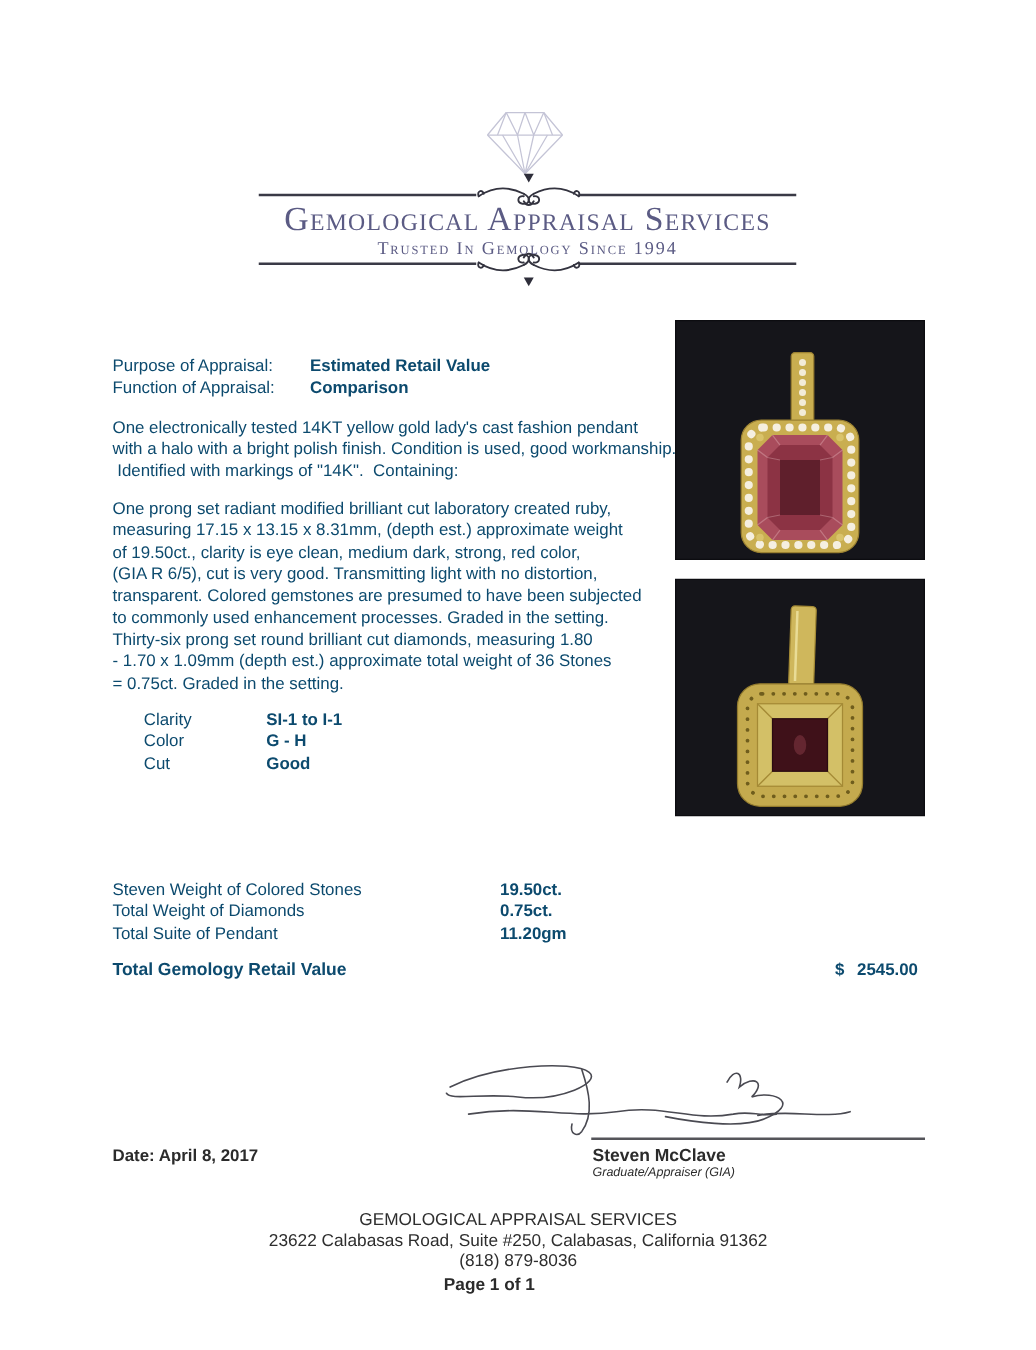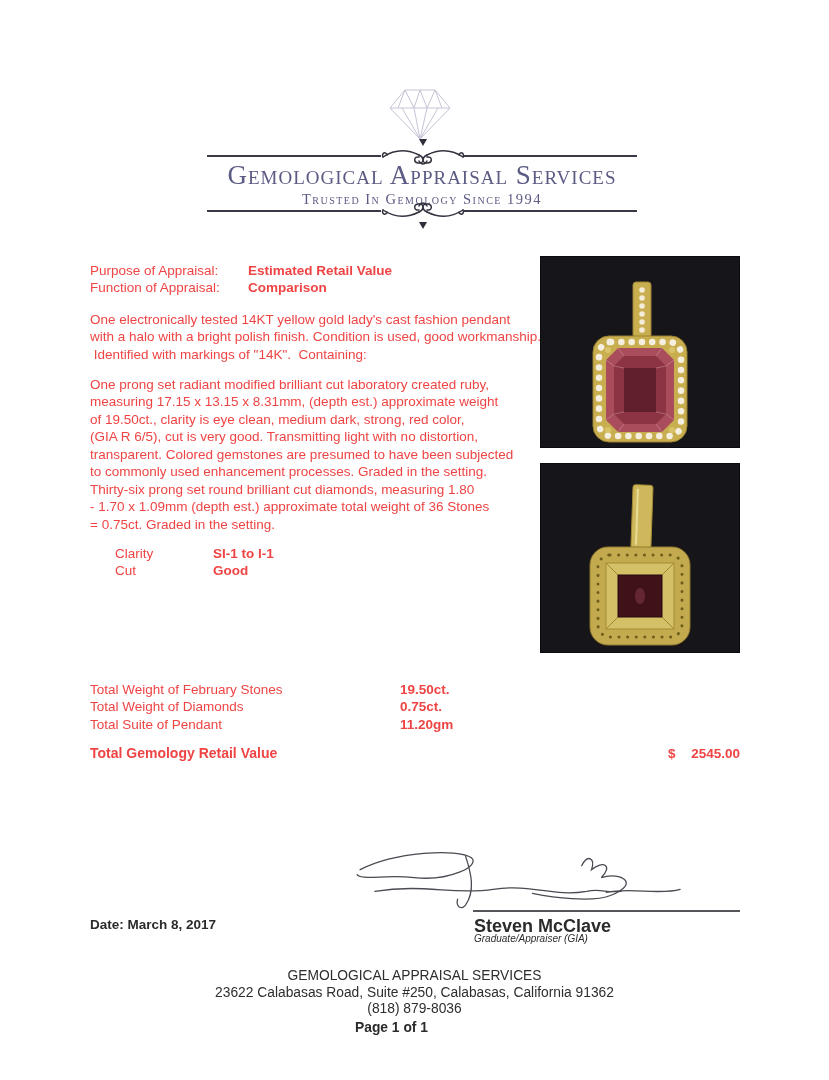--- a/index.html
+++ b/index.html
@@ -23,21 +23,21 @@
   .flourish-top{position:absolute;left:381px;top:137px;}
   .flourish-bottom{position:absolute;left:381px;top:200px;}
   .brand-title{position:absolute;left:187px;top:160px;width:470px;text-align:center;
     font-family:"Liberation Serif",serif;font-variant:small-caps;
     font-size:27px;letter-spacing:1px;color:var(--accent);font-weight:500;}
   .brand-tagline{position:absolute;left:187px;top:191px;width:470px;text-align:center;
     font-family:Liberation Serif, serif;font-variant:small-caps;
     font-size:14.5px;letter-spacing:1.5px;color:var(--accent);}
 
   
-  .doc{font-size:13.5px;line-height:17.4px;color:#ef4444;}
+  .doc{font-size:13.5px;line-height:17.4px;color:#0c4a6e;margin-top:22px;}
   .meta{position:absolute;left:90px;top:262px;width:460px;}
   .meta-row{display:flex;}
   .meta-label{width:158px;}
   .meta-value{font-weight:bold;}
   .para{position:absolute;left:90px;width:462px;white-space:pre-wrap;}
   .para-1{top:311px;}
   .para-2{top:376px;}
   .para-3{top:481px;}
   .grading{position:absolute;left:115px;top:545px;width:300px;}
   .grading-row{display:flex;}
@@ -50,27 +50,27 @@
   .photo-front{top:256px;height:192px;}
   .photo-back{top:463px;height:190px;}
 
   
   .totals{position:absolute;left:90px;top:681px;width:650px;}
   .totals-row{position:relative;height:17.4px;}
   .totals-value{position:absolute;left:310px;width:137px;text-align:left;font-weight:bold;}
   .retail-row{position:absolute;left:90px;top:745px;width:650px;height:18px;}
   .retail-label{font-weight:bold;font-size:14px;}
   .retail-currency{position:absolute;left:578px;top:0;font-weight:bold;}
-  .retail-amount{position:absolute;left:590px;top:0;width:60px;text-align:right;font-weight:bold;}
+  .retail-amount{position:absolute;left:590px;top:0;width:60px;text-align:center;font-weight:bold;}
 
   
   .signature-scribble{position:absolute;left:355px;top:848px;}
   .signature-line{position:absolute;left:473px;top:910px;width:267px;border-top:2px solid #55555a;}
   .date-label{position:absolute;left:90px;top:917px;font-weight:bold;font-size:13.5px;}
-  .signer-name{position:absolute;left:474px;top:916px;font-weight:bold;font-size:18px;}
+  .signer-name{position:absolute;left:474px;top:916px;font-weight:bold;font-size:14px;}
   .signer-title{position:absolute;left:474px;top:933px;font-style:italic;font-size:10px;}
 
   
   .footer{position:absolute;left:0;top:968px;width:829px;text-align:center;
     font-size:13.8px;line-height:16.6px;color:#2e2e2e;}
   .footer-page{position:absolute;left:0;top:1020px;width:783px;text-align:center;
     font-weight:bold;font-size:13.8px;}
 
   svg{display:block;}
   .stroke-sketch{stroke:var(--sketch);stroke-width:1;fill:none;}
@@ -154,20 +154,24 @@
   <div class="para para-3 doc">Thirty-six prong set round brilliant cut diamonds, measuring 1.80
 - 1.70 x 1.09mm (depth est.) approximate total weight of 36 Stones
 = 0.75ct. Graded in the setting.</div>
 
   <div class="grading doc">
     <div class="grading-row">
       <span class="grading-label">Clarity</span>
       <span class="grading-value">SI-1 to I-1</span>
     </div>
     <div class="grading-row">
+      <span class="grading-label">Color</span>
+      <span class="grading-value">G - H</span>
+    </div>
+    <div class="grading-row">
       <span class="grading-label">Cut</span>
       <span class="grading-value">Good</span>
     </div>
   </div>
 
   <div class="photo photo-front">
     <svg width="200" height="192" viewBox="0 0 200 192">
       <rect x="93" y="26" width="18" height="56" rx="3" fill="var(--gold)" stroke="var(--gold-dark)"></rect>
       <g fill="#f3ecd9">
         <circle cx="102" cy="34" r="2.8"></circle>
@@ -210,21 +214,21 @@
         <line x1="66" y1="166" x2="78" y2="154"></line>
           <line x1="134" y1="166" x2="122" y2="154"></line>
       </g>
       <rect x="78" y="112" width="44" height="42" fill="#3f1119" stroke="#2a0b10"></rect>
       <ellipse cx="100" cy="133" rx="5" ry="8" fill="#6b2a35" opacity="0.85"></ellipse>
     </svg>
   </div>
 
   <div class="totals doc">
     <div class="totals-row">
-      <span>Total Weight of February Stones</span>
+      <span>Steven Weight of Colored Stones</span>
       <span class="totals-value">19.50ct.</span>
     </div>
     <div class="totals-row">
       <span>Total Weight of Diamonds</span>
       <span class="totals-value">0.75ct.</span>
     </div>
     <div class="totals-row">
       <span>Total Suite of Pendant</span>
       <span class="totals-value">11.20gm</span>
     </div>
@@ -238,21 +242,21 @@
   <div class="signature-scribble">
     <svg width="345" height="64" viewBox="0 0 350 65">
       <path class="sig-path" d="M5,22 C40,4 105,0 118,10 C128,18 95,34 60,30 C30,27 5,33 2,27"></path>
       <path class="sig-path" d="M112,8 C118,26 122,44 112,58 C108,63 102,60 104,52"></path>
       <path class="sig-path" d="M20,44 C70,36 100,48 140,42 C180,36 200,50 235,44 C250,41 255,46 270,44"></path>
       <path class="sig-path" d="M230,18 C236,6 244,10 240,22 C252,12 262,18 250,30 C270,24 290,36 260,48 C240,56 200,50 180,46"></path>
       <path class="sig-path" d="M255,45 C280,40 310,48 330,42"></path>
     </svg>
   </div>
   <div class="signature-line"></div>
-  <div class="date-label">Date: March 8, 2017</div>
+  <div class="date-label">Date: April 8, 2017</div>
   <div class="signer-name">Steven McClave</div>
   <div class="signer-title">Graduate/Appraiser (GIA)</div>
 
   <div class="footer">
     <div>GEMOLOGICAL APPRAISAL SERVICES</div>
     <div>23622 Calabasas Road, Suite #250, Calabasas, California 91362</div>
     <div>(818) 879-8036</div>
   </div>
   <div class="footer-page">Page 1 of 1</div>
 

